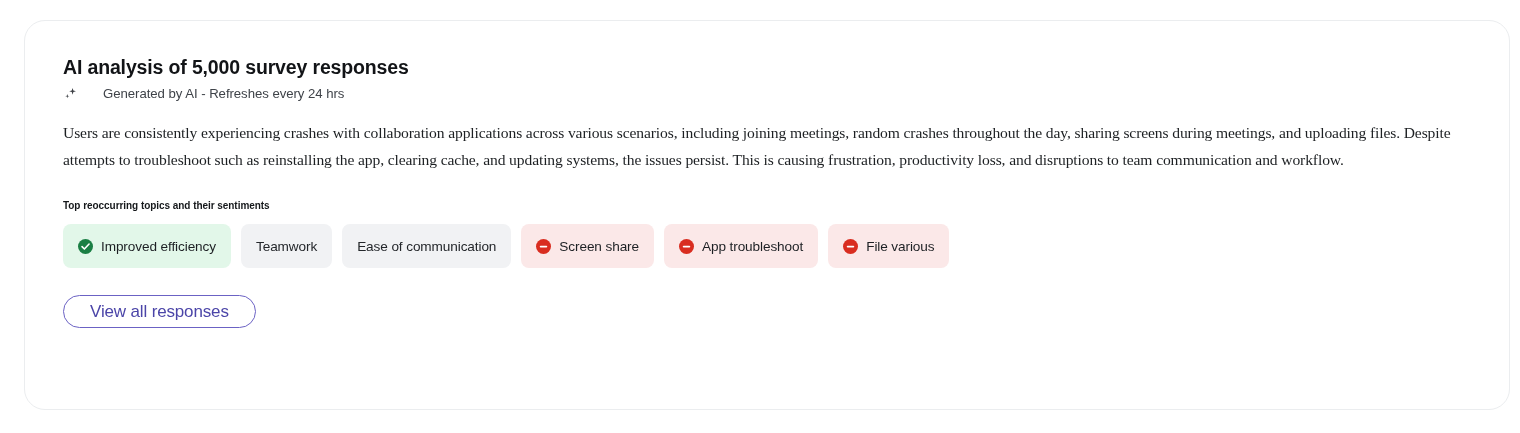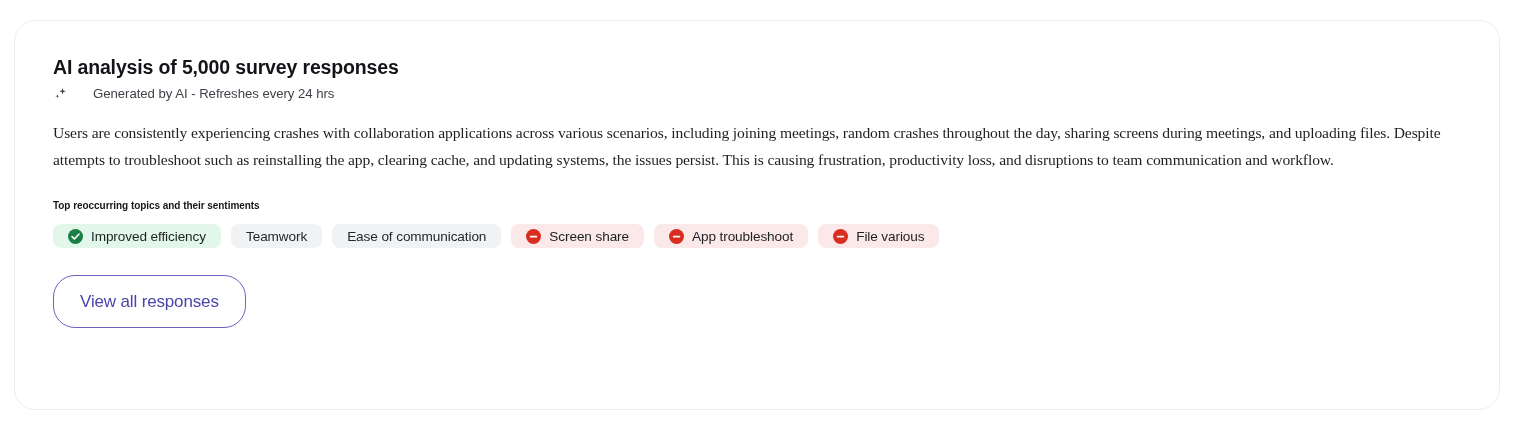--- a/index.html
+++ b/index.html
@@ -11,21 +11,21 @@
     height: 433px;
     background: #ffffff;
     font-family: "Liberation Sans", sans-serif;
     -webkit-font-smoothing: antialiased;
     overflow: hidden;
   }
 
   
   .card {
     position: absolute;
-    left: 14px;
+    left: 24px;
     top: 20px;
     width: 1486px;
     height: 390px;
     box-sizing: border-box;
     background: #ffffff;
     border: 1px solid #ebedef;
     border-radius: 21px;
   }
 
   .card-inner {
@@ -91,21 +91,21 @@
     align-items: center;
     margin-top: 13px;
     gap: 10px;
     flex-wrap: wrap;
   }
 
   .chip {
     display: inline-flex;
     align-items: center;
     gap: 8px;
-    height: 24px;
+    height: 44px;
     padding: 0 15px;
     border-radius: 8px;
     font-size: 13.6px;
     letter-spacing: -0.1px;
     box-sizing: border-box;
     white-space: nowrap;
   }
   .chip.neutral {
     background: #f1f2f4;
     color: #24272b;
@@ -127,21 +127,21 @@
   }
 
   
   .btn-row {
     margin-top: 27px;
   }
   .view-all-btn {
     display: inline-flex;
     align-items: center;
     justify-content: center;
-    height: 53px;
+    height: 33px;
     padding: 0 26px;
     border: 1.3px solid #6b62c4;
     border-radius: 22px;
     background: #ffffff;
     color: #4b45a8;
     font-family: "Liberation Sans", sans-serif;
     font-size: 17px;
     letter-spacing: -0.15px;
     cursor: pointer;
   }

